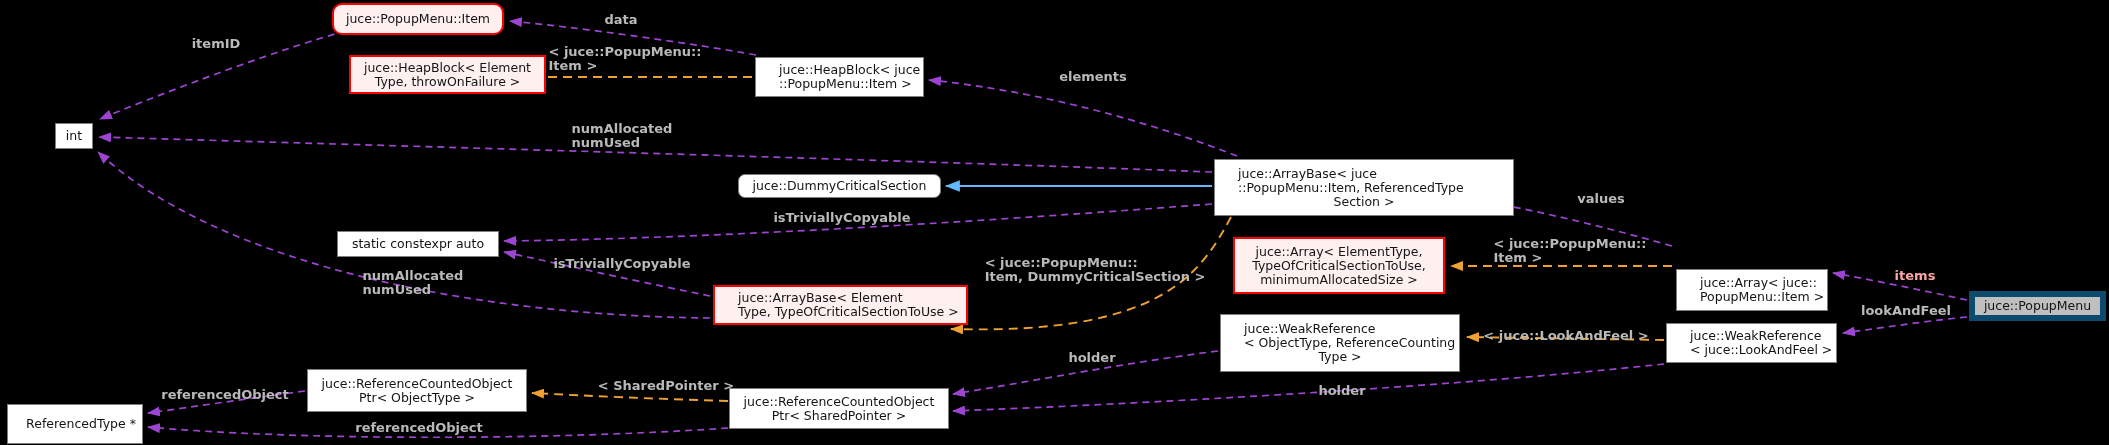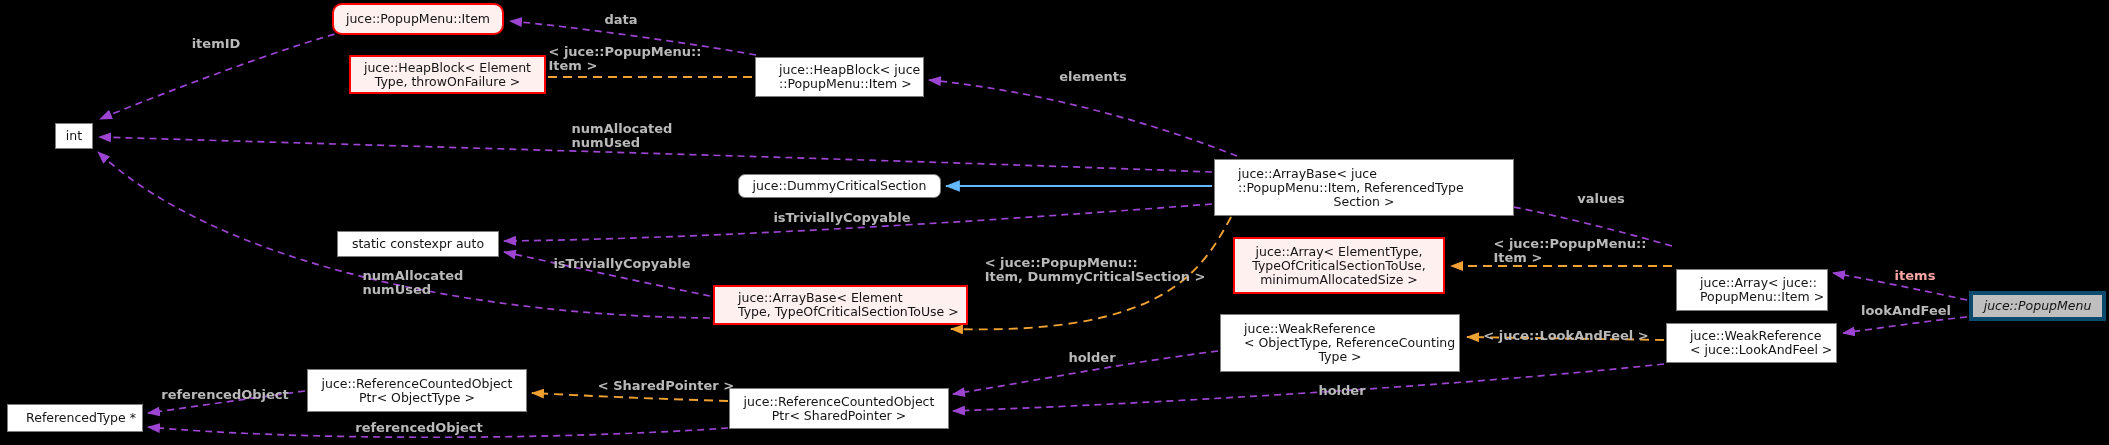--- a/index.html
+++ b/index.html
@@ -16,21 +16,21 @@
     box-sizing:border-box;
     display:flex;flex-direction:column;justify-content:center;
     font-size:12.5px;line-height:14px;color:#141414;
     cursor:pointer;
   }
   .node .ln{white-space:nowrap;}
   .node .ln.c{text-align:center;}
   .node .ln.l{text-align:left;padding-left:23px;}
   .node.white{background:#ffffff;border:1px solid #7d7d7d;}
   .node.red{background:#fff0f0;border:2px solid #ff0000;}
-  .node.main{background:#bfbfbf;border:4px solid #0c4a6e;font-style:italic;}
+  .node.main{background:#bfbfbf;border:6px solid #0c4a6e;}
   .edge-label{
     position:absolute;
     transform:translateX(-50%);
     font-size:13px;font-weight:700;line-height:14px;
     color:#b9b9b9;white-space:nowrap;
   }
 </style>
 </head>
 <body>
 
@@ -120,21 +120,21 @@
         <div class="ln l">&lt; juce::LookAndFeel &gt;</div>
       </div>
       <div class="node white" style="left: 307px; top: 369px; width: 220px; height: 43px;">
         <div class="ln c">juce::ReferenceCountedObject</div>
         <div class="ln c">Ptr&lt; ObjectType &gt;</div>
       </div>
       <div class="node white" style="left: 729px; top: 388px; width: 220px; height: 41px;">
         <div class="ln c">juce::ReferenceCountedObject</div>
         <div class="ln c">Ptr&lt; SharedPointer &gt;</div>
       </div>
-      <div class="node white" style="left: 7px; top: 404px; width: 136px; height: 28px; padding-left: 12px;">
+      <div class="node white" style="left: 7px; top: 404px; width: 136px; height: 40px; padding-left: 12px;">
         <div class="ln c">ReferencedType *</div>
       </div>
     </div>
   <div id="labels-layer">
       <div class="edge-label" style="left: 216px; top: 37px; color: rgb(185, 185, 185);">
         <div>itemID</div>
       </div>
       <div class="edge-label" style="left: 621px; top: 13px; color: rgb(185, 185, 185);">
         <div>data</div>
       </div>

